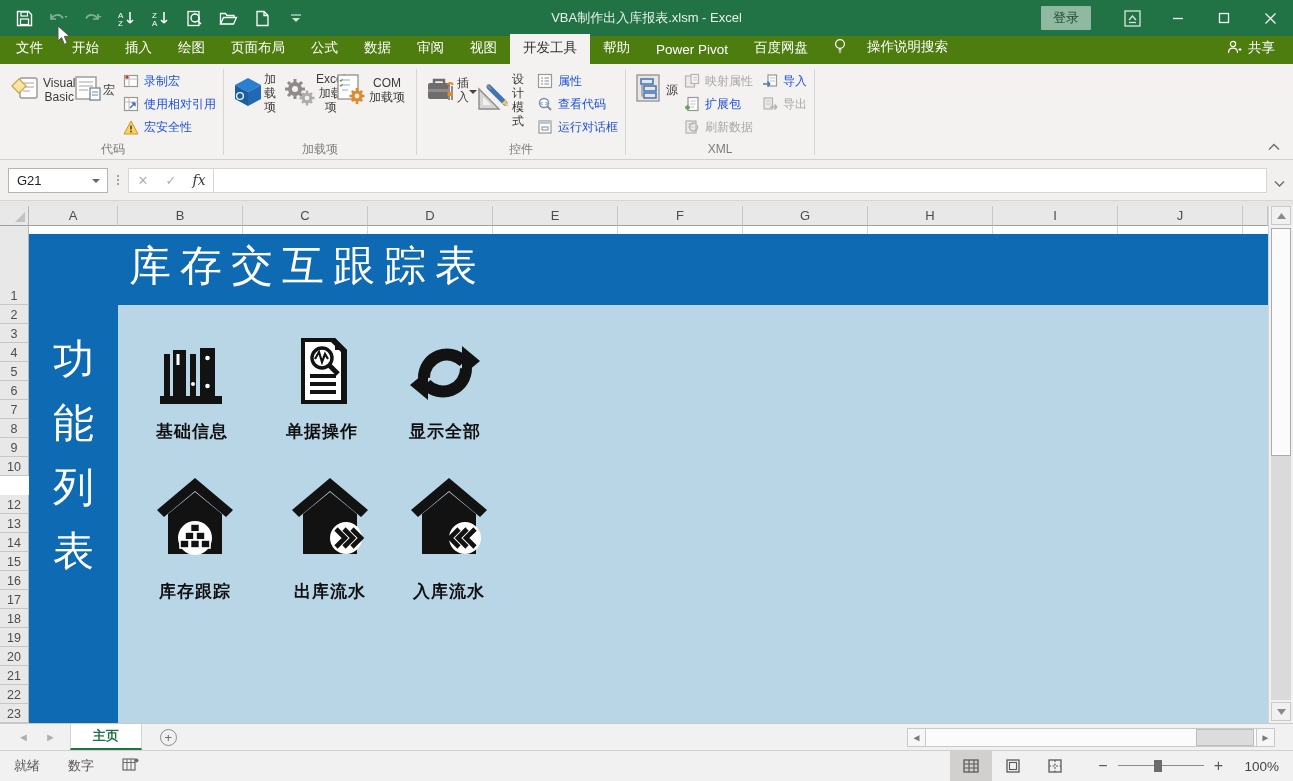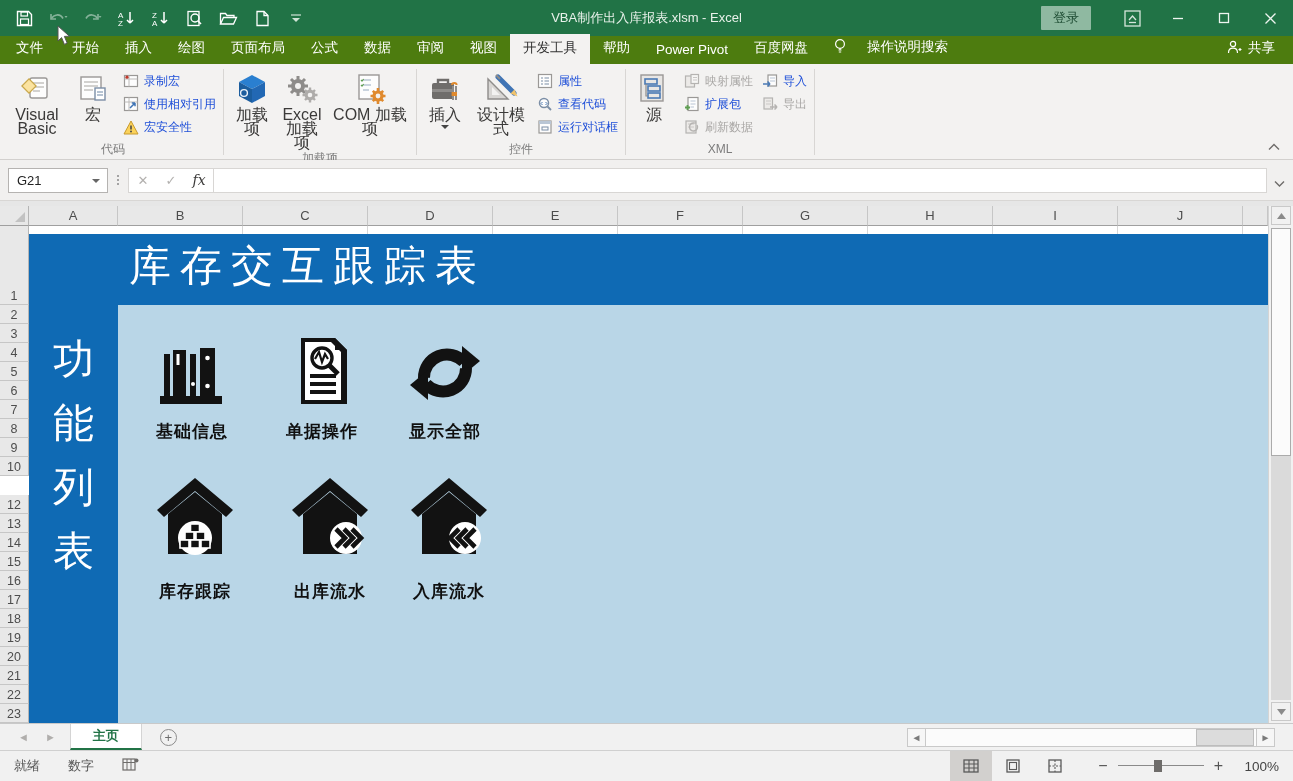--- a/index.html
+++ b/index.html
@@ -24,21 +24,21 @@
   .rtab.active { background:#f3f2f1; color:#333; }
   .tab-search { display:flex; align-items:flex-start; gap:21px; padding:5px 13px 7px 13px; }
   .share-area { margin-left:auto; display:flex; align-items:center; gap:6px; padding:5px 18px 7px 13px; }
 
   
   .ribbon { position:absolute; left:0; top:64px; width:100%; height:96px; background:#f3f2f1; border-bottom:1px solid #d2d0ce; display:flex; padding:3px 4px 0 6px; }
   .rgroup { display:flex; flex-direction:column; }
   .rbody { flex:1; display:flex; align-items:flex-start; padding-top:2px; }
   .glabel { height:17px; text-align:center; font-size:12px; color:#7c7c7c; line-height:15px; }
   .gsep { width:1px; background:#d8d6d4; margin:2px 3px 4px 3px; }
-  .bigbtn { min-width:50px; padding:3px 5px 1px 5px; display:flex; flex-direction:column; align-items:center; color:#3b3a39; font-size:16px; text-align:center; line-height:14px; }
+  .bigbtn { min-width:50px; padding:3px 5px 1px 5px; display:flex; align-items:center; color:#3b3a39; font-size:12px; text-align:center; line-height:14px; }
   .bigbtn .bicon { height:34px; display:flex; align-items:center; justify-content:center; margin-bottom:2px; }
   .caret { width:0; height:0; border-left:4px solid transparent; border-right:4px solid transparent; border-top:4px solid #444; margin-top:3px; }
   .smallcol { display:flex; flex-direction:column; justify-content:flex-start; gap:3px; padding:2px 4px 0 4px; }
   .smallbtn { display:flex; align-items:center; gap:5px; font-size:12px; color:#1d4ed8; height:20px; white-space:nowrap; }
   .smallbtn .sicon { width:17px; height:17px; display:flex; align-items:center; justify-content:center; }
   .smallbtn.disabled { color:#a9a7a5; }
   .ribbon-collapse { position:absolute; right:10px; bottom:5px; width:18px; height:14px; display:flex; align-items:center; justify-content:center; }
 
   
   .fbar { position:absolute; left:0; top:160px; width:100%; height:40px; background:#f1f0ef; display:flex; align-items:center; }

